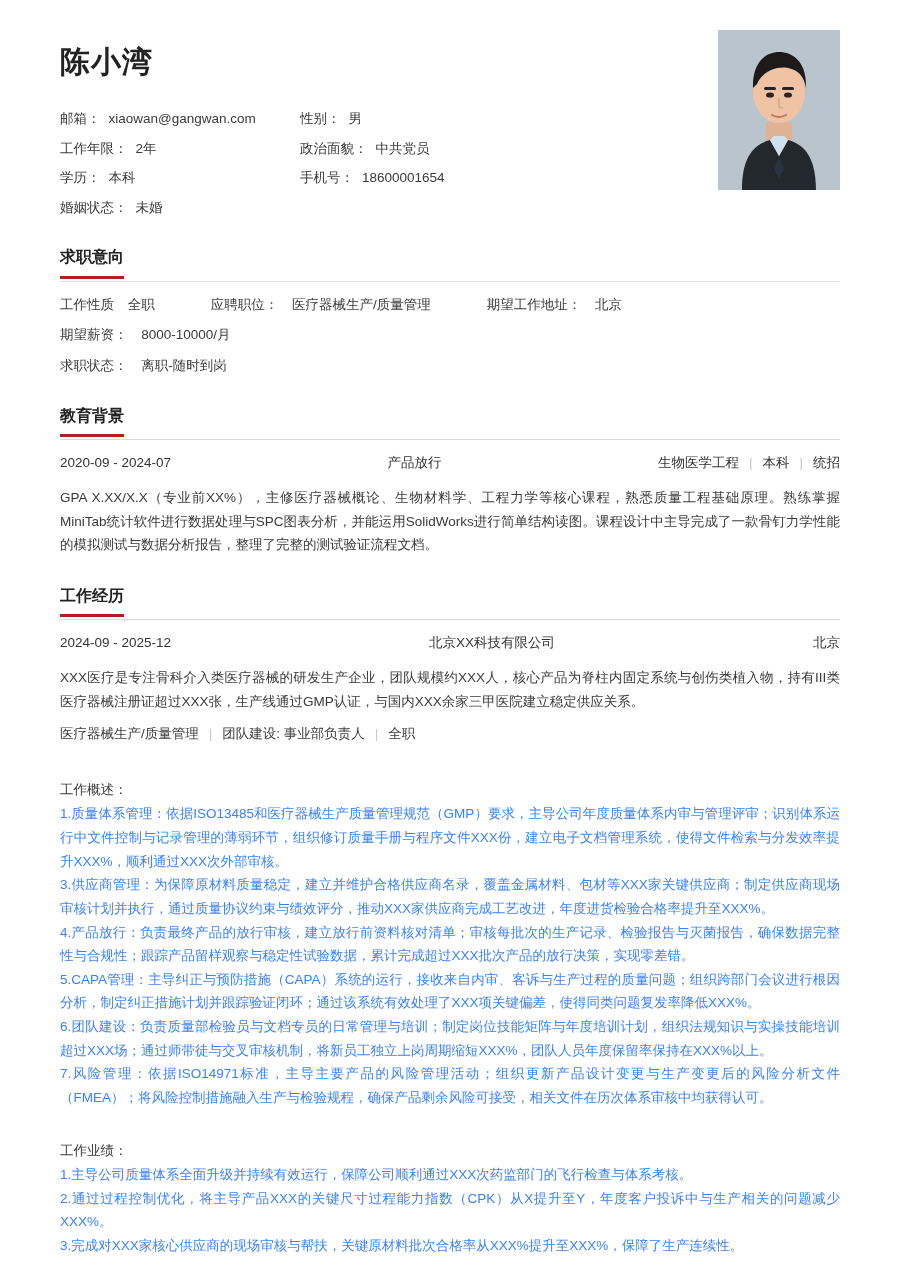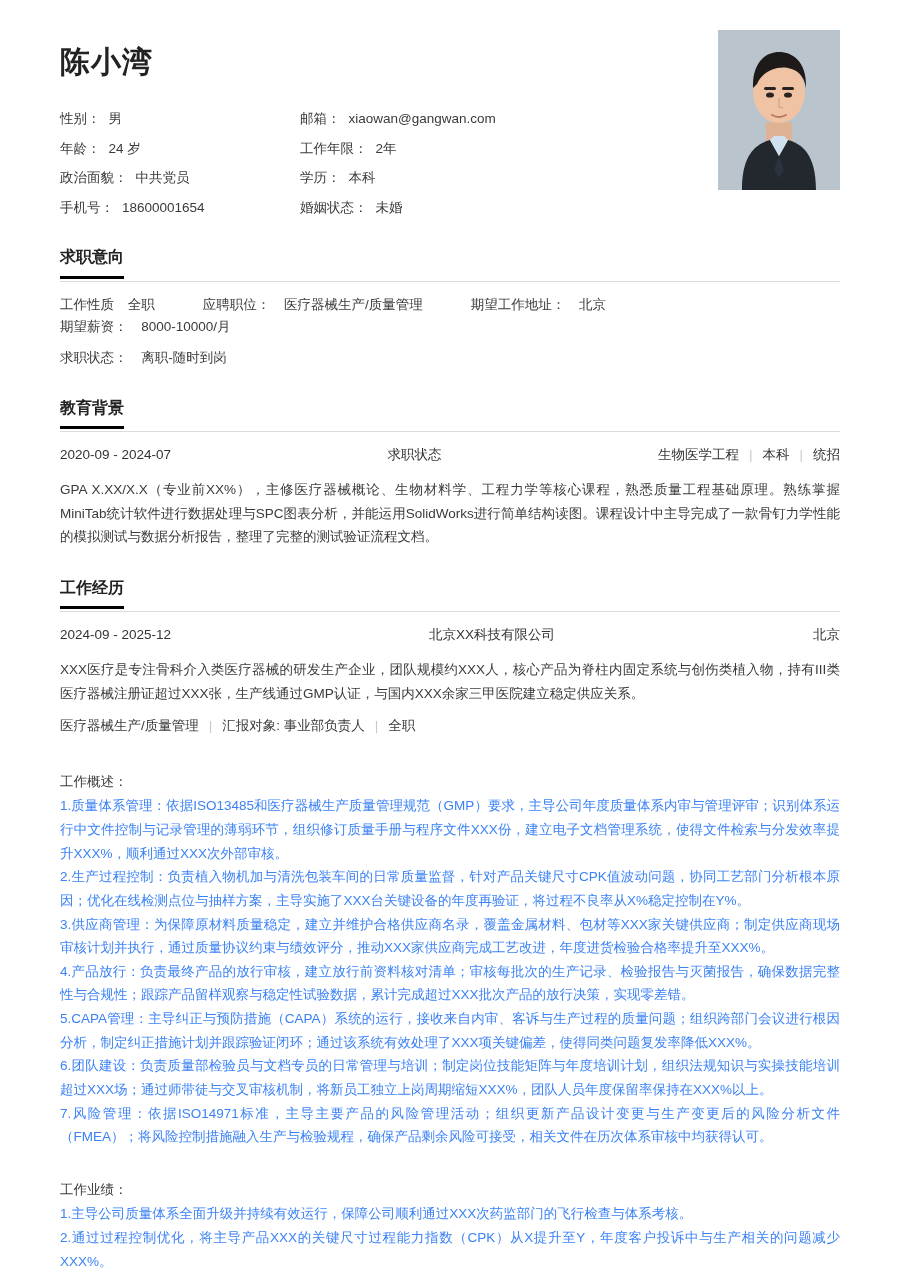--- a/index.html
+++ b/index.html
@@ -60,42 +60,42 @@
   .photo svg { display: block; width: 100%; height: 100%; }
 
   
   .section { margin-top: 26px; }
   .section-title {
     font-size: 16px;
     font-weight: bold;
     color: #222;
     display: inline-block;
     padding-bottom: 6px;
-    border-bottom: 3px solid #000000;
+    border-bottom: 3px solid #b91c1c;
     margin: 0 0 2px 0;
   }
   .section-rule {
     border: none;
     border-top: 1px solid #dcdcdc;
     margin: 0 0 12px 0;
   }
   .row-spread {
     display: flex;
     justify-content: flex-start;
     align-items: baseline;
     font-size: 13.5px;
     margin-bottom: 10px;
   }
   .row-spread .mid { text-align: center; flex: 1; }
   .row-spread .left { white-space: nowrap; }
   .row-spread .right { white-space: nowrap; }
 
   .intent-row {
     display: flex;
-    gap: 0;
+    gap: 8px;
     margin-bottom: 10px;
     flex-wrap: wrap;
   }
   .intent-cell { margin-right: 48px; white-space: nowrap; }
   .intent-cell .lbl { color: #3a3a3a; }
   .intent-cell .val { margin-left: 10px; color: #3a3a3a; }
 
   .meta-line {
     font-size: 13.5px;
     color: #3a3a3a;
@@ -133,30 +133,26 @@
 </head>
 <body>
 
 <div class="page">
 
   <div class="header">
     <div class="header-left">
       <h1 class="name">陈小湾</h1>
       <div class="info-grid">
         <div class="info-item">
+          <span class="info-label">邮箱：</span>
+          <span class="info-value">xiaowan@gangwan.com</span>
+        </div>
+        <div class="info-item">
           <span class="info-label">性别：</span>
           <span class="info-value">男</span>
-        </div>
-        <div class="info-item">
-          <span class="info-label">邮箱：</span>
-          <span class="info-value">xiaowan@gangwan.com</span>
-        </div>
-        <div class="info-item">
-          <span class="info-label">年龄：</span>
-          <span class="info-value">24 岁</span>
         </div>
         <div class="info-item">
           <span class="info-label">工作年限：</span>
           <span class="info-value">2年</span>
         </div>
         <div class="info-item">
           <span class="info-label">政治面貌：</span>
           <span class="info-value">中共党员</span>
         </div>
         <div class="info-item">
@@ -232,21 +228,21 @@
       </div>
     </div>
   </div>
 
   <div class="section">
     <div class="section-title">教育背景</div>
     <hr class="section-rule">
 
     <div class="row-spread">
       <span class="left">2020-09 - 2024-07</span>
-      <span class="mid">求职状态</span>
+      <span class="mid">产品放行</span>
       <span class="right edu-degree">
         <span>生物医学工程</span><span class="sep">|</span><span>本科</span><span class="sep">|</span><span>统招</span>
       </span>
     </div>
 
     <p class="para">GPA X.XX/X.X（专业前XX%），主修医疗器械概论、生物材料学、工程力学等核心课程，熟悉质量工程基础原理。熟练掌握MiniTab统计软件进行数据处理与SPC图表分析，并能运用SolidWorks进行简单结构读图。课程设计中主导完成了一款骨钉力学性能的模拟测试与数据分析报告，整理了完整的测试验证流程文档。</p>
   </div>
 
   <div class="section">
     <div class="section-title">工作经历</div>
@@ -254,29 +250,28 @@
 
     <div class="row-spread">
       <span class="left">2024-09 - 2025-12</span>
       <span class="mid">北京XX科技有限公司</span>
       <span class="right">北京</span>
     </div>
 
     <p class="para">XXX医疗是专注骨科介入类医疗器械的研发生产企业，团队规模约XXX人，核心产品为脊柱内固定系统与创伤类植入物，持有III类医疗器械注册证超过XXX张，生产线通过GMP认证，与国内XXX余家三甲医院建立稳定供应关系。</p>
 
     <div class="meta-line">
-      <span>医疗器械生产/质量管理</span><span class="meta-sep">|</span><span>汇报对象: 事业部负责人</span><span class="meta-sep">|</span><span>全职</span>
+      <span>医疗器械生产/质量管理</span><span class="meta-sep">|</span><span>团队建设: 事业部负责人</span><span class="meta-sep">|</span><span>全职</span>
     </div>
 
     <div class="spacer-10"></div>
 
     <div class="block-label">工作概述：</div>
     <div class="bullet-list">
       <p class="bullet">1.质量体系管理：依据ISO13485和医疗器械生产质量管理规范（GMP）要求，主导公司年度质量体系内审与管理评审；识别体系运行中文件控制与记录管理的薄弱环节，组织修订质量手册与程序文件XXX份，建立电子文档管理系统，使得文件检索与分发效率提升XXX%，顺利通过XXX次外部审核。</p>
-      <p class="bullet">2.生产过程控制：负责植入物机加与清洗包装车间的日常质量监督，针对产品关键尺寸CPK值波动问题，协同工艺部门分析根本原因；优化在线检测点位与抽样方案，主导实施了XXX台关键设备的年度再验证，将过程不良率从X%稳定控制在Y%。</p>
       <p class="bullet">3.供应商管理：为保障原材料质量稳定，建立并维护合格供应商名录，覆盖金属材料、包材等XXX家关键供应商；制定供应商现场审核计划并执行，通过质量协议约束与绩效评分，推动XXX家供应商完成工艺改进，年度进货检验合格率提升至XXX%。</p>
       <p class="bullet">4.产品放行：负责最终产品的放行审核，建立放行前资料核对清单；审核每批次的生产记录、检验报告与灭菌报告，确保数据完整性与合规性；跟踪产品留样观察与稳定性试验数据，累计完成超过XXX批次产品的放行决策，实现零差错。</p>
       <p class="bullet">5.CAPA管理：主导纠正与预防措施（CAPA）系统的运行，接收来自内审、客诉与生产过程的质量问题；组织跨部门会议进行根因分析，制定纠正措施计划并跟踪验证闭环；通过该系统有效处理了XXX项关键偏差，使得同类问题复发率降低XXX%。</p>
       <p class="bullet">6.团队建设：负责质量部检验员与文档专员的日常管理与培训；制定岗位技能矩阵与年度培训计划，组织法规知识与实操技能培训超过XXX场；通过师带徒与交叉审核机制，将新员工独立上岗周期缩短XXX%，团队人员年度保留率保持在XXX%以上。</p>
       <p class="bullet">7.风险管理：依据ISO14971标准，主导主要产品的风险管理活动；组织更新产品设计变更与生产变更后的风险分析文件（FMEA）；将风险控制措施融入生产与检验规程，确保产品剩余风险可接受，相关文件在历次体系审核中均获得认可。</p>
     </div>
 
     <div class="spacer-10"></div>
 
     <div class="block-label">工作业绩：</div>

